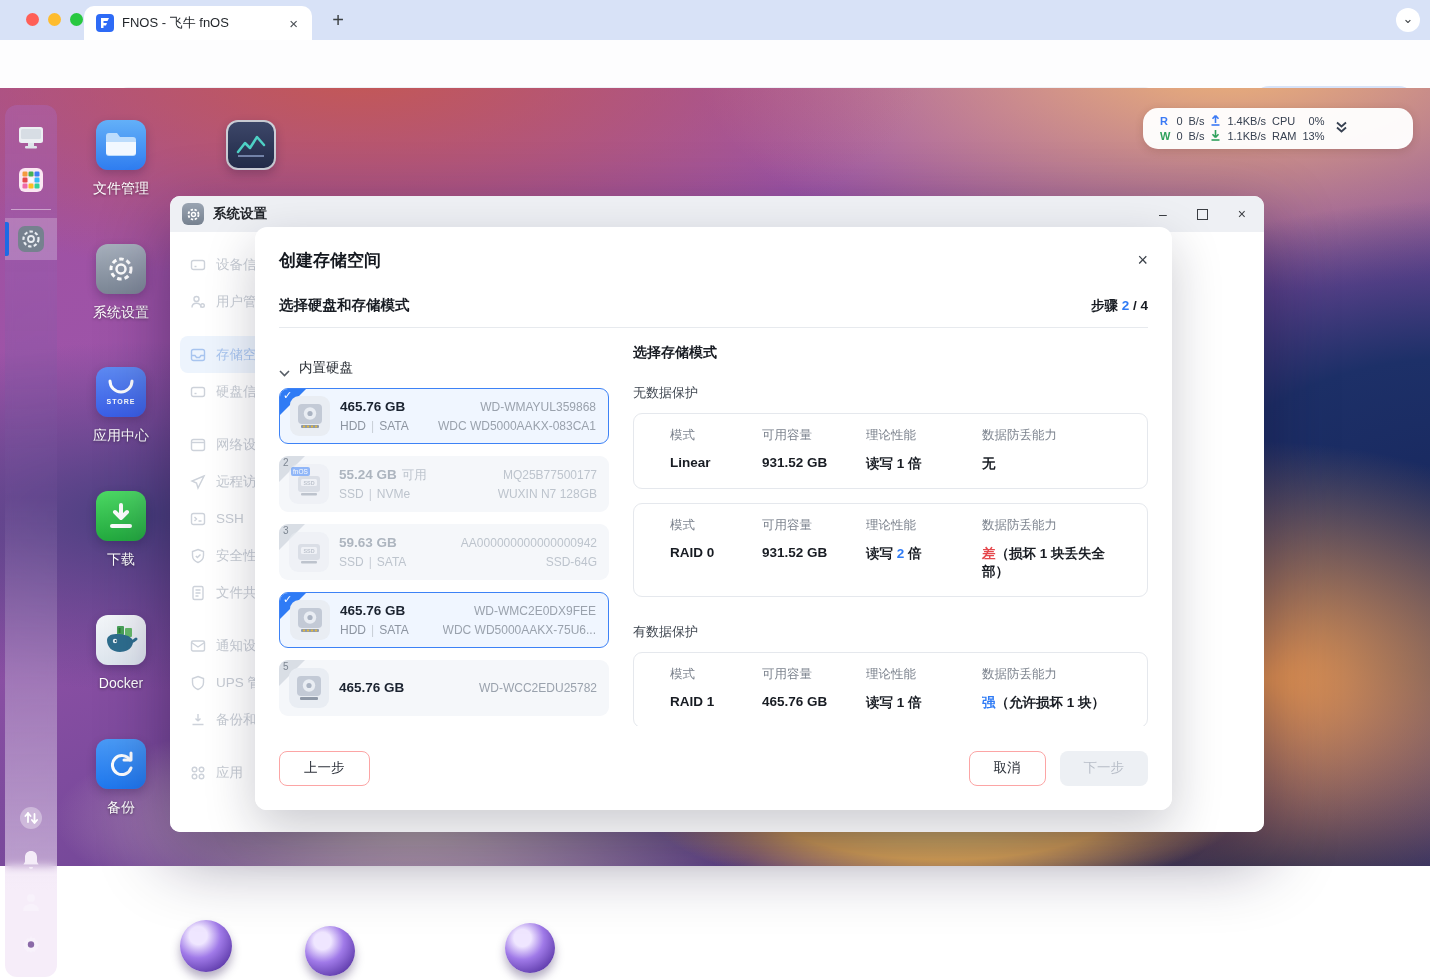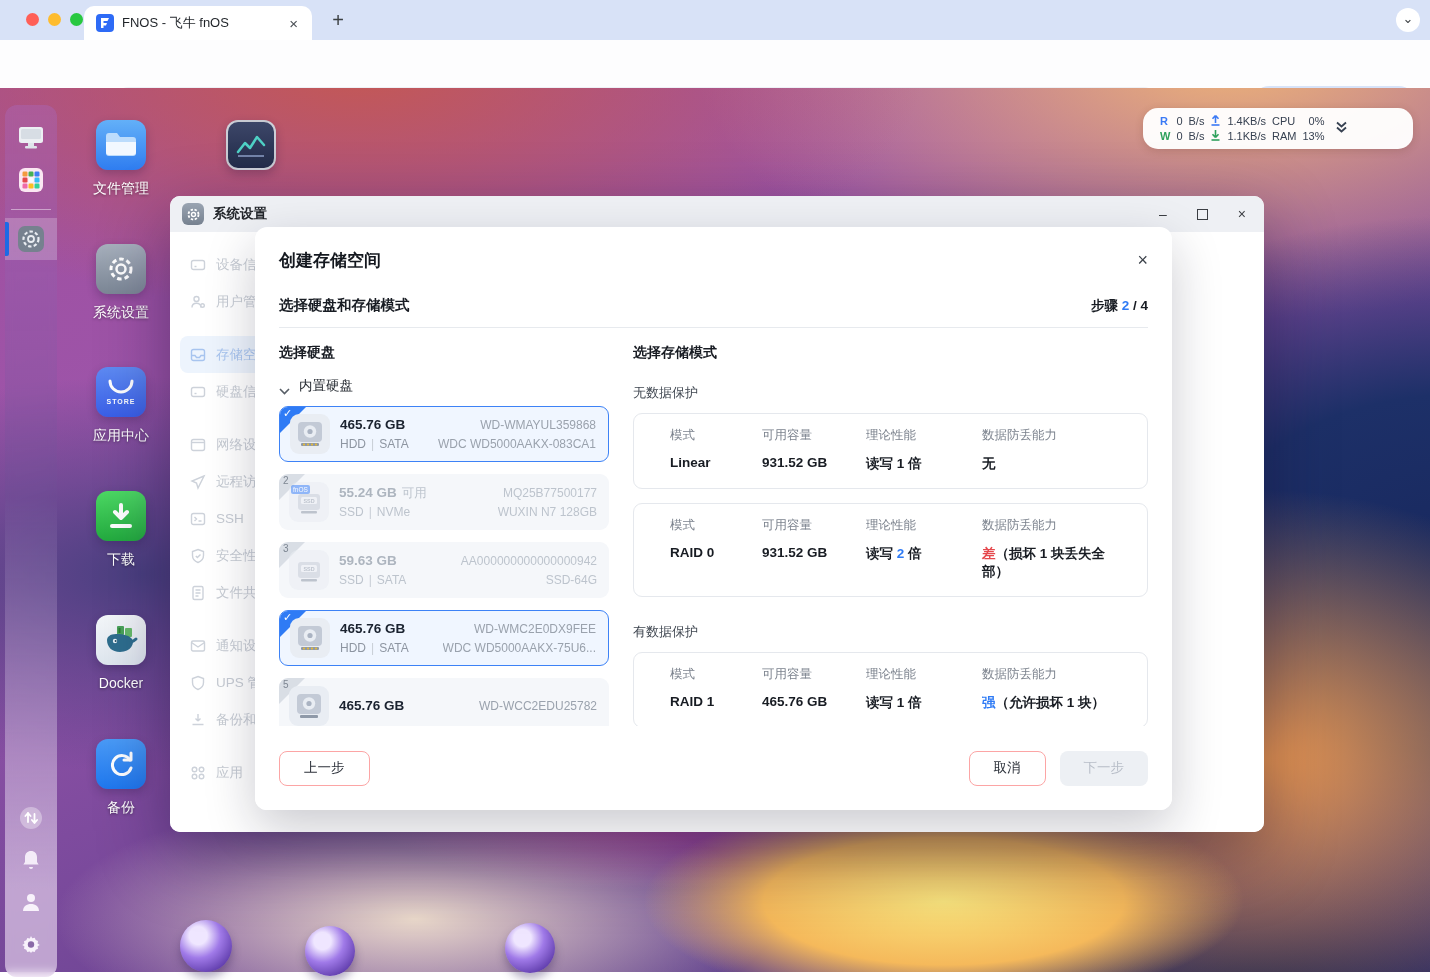--- a/index.html
+++ b/index.html
@@ -1,18 +1,18 @@
 <!DOCTYPE html>
 <html><head>
 <meta charset="utf-8">
 <style>
   * { box-sizing: border-box; margin: 0; padding: 0; }
   html,body { width:1430px; height:980px; overflow:hidden; }
   body { font-family:"Liberation Sans", sans-serif; }
-  .stage { position:relative; width:1430px; height:972px; background:#bef264;text-decoration:underline; }
+  .stage { position:relative; width:1430px; height:866px; background:#bef264;text-decoration:underline; }
 
   
   .tabstrip { position:absolute; top:0; left:0; right:0; height:40px; background:#d8e2f7; }
   .traffic { position:absolute; top:13px; left:26px; display:flex; gap:9px; }
   .light { width:13px; height:13px; border-radius:50%; }
   .light.red{background:#ff5f57}.light.yellow{background:#febc2e}.light.green{background:#28c840}
   .tab { position:absolute; left:84px; top:6px; width:228px; height:34px; background:#fff; border-radius:10px 10px 0 0; display:flex; align-items:center; padding:0 10px 0 12px; }
   .favicon { width:18px; height:18px; border-radius:4px; background:#2e6bf6; display:flex; align-items:center; justify-content:center; flex:none; }
   .favicon svg{display:block}
   .tab-title { font-size:13px; color:#1f2328; margin-left:8px; flex:1; white-space:nowrap; overflow:hidden; }
@@ -501,21 +501,20 @@
         </div>
         <div class="m-sub-row">
           <span class="m-sub">选择硬盘和存储模式</span>
           <span class="m-step"><span>步骤 </span><span class="cur">2</span><span> / 4</span></span>
         </div>
       </div>
 
       <div class="m-body">
 
         <div class="col-l">
-          <div class="sec-h">选择硬盘</div>
           <div class="group-row">
             <svg width="11" height="7" viewBox="0 0 11 7" fill="none" stroke="#565d66" stroke-width="1.6">
                 <path d="M1 1l4.5 4.5L10 1"></path>
               </svg>
             <span>内置硬盘</span>
           </div>
           <div class="disklist">
 
             <div class="disk sel">
               <span class="corner"></span>

